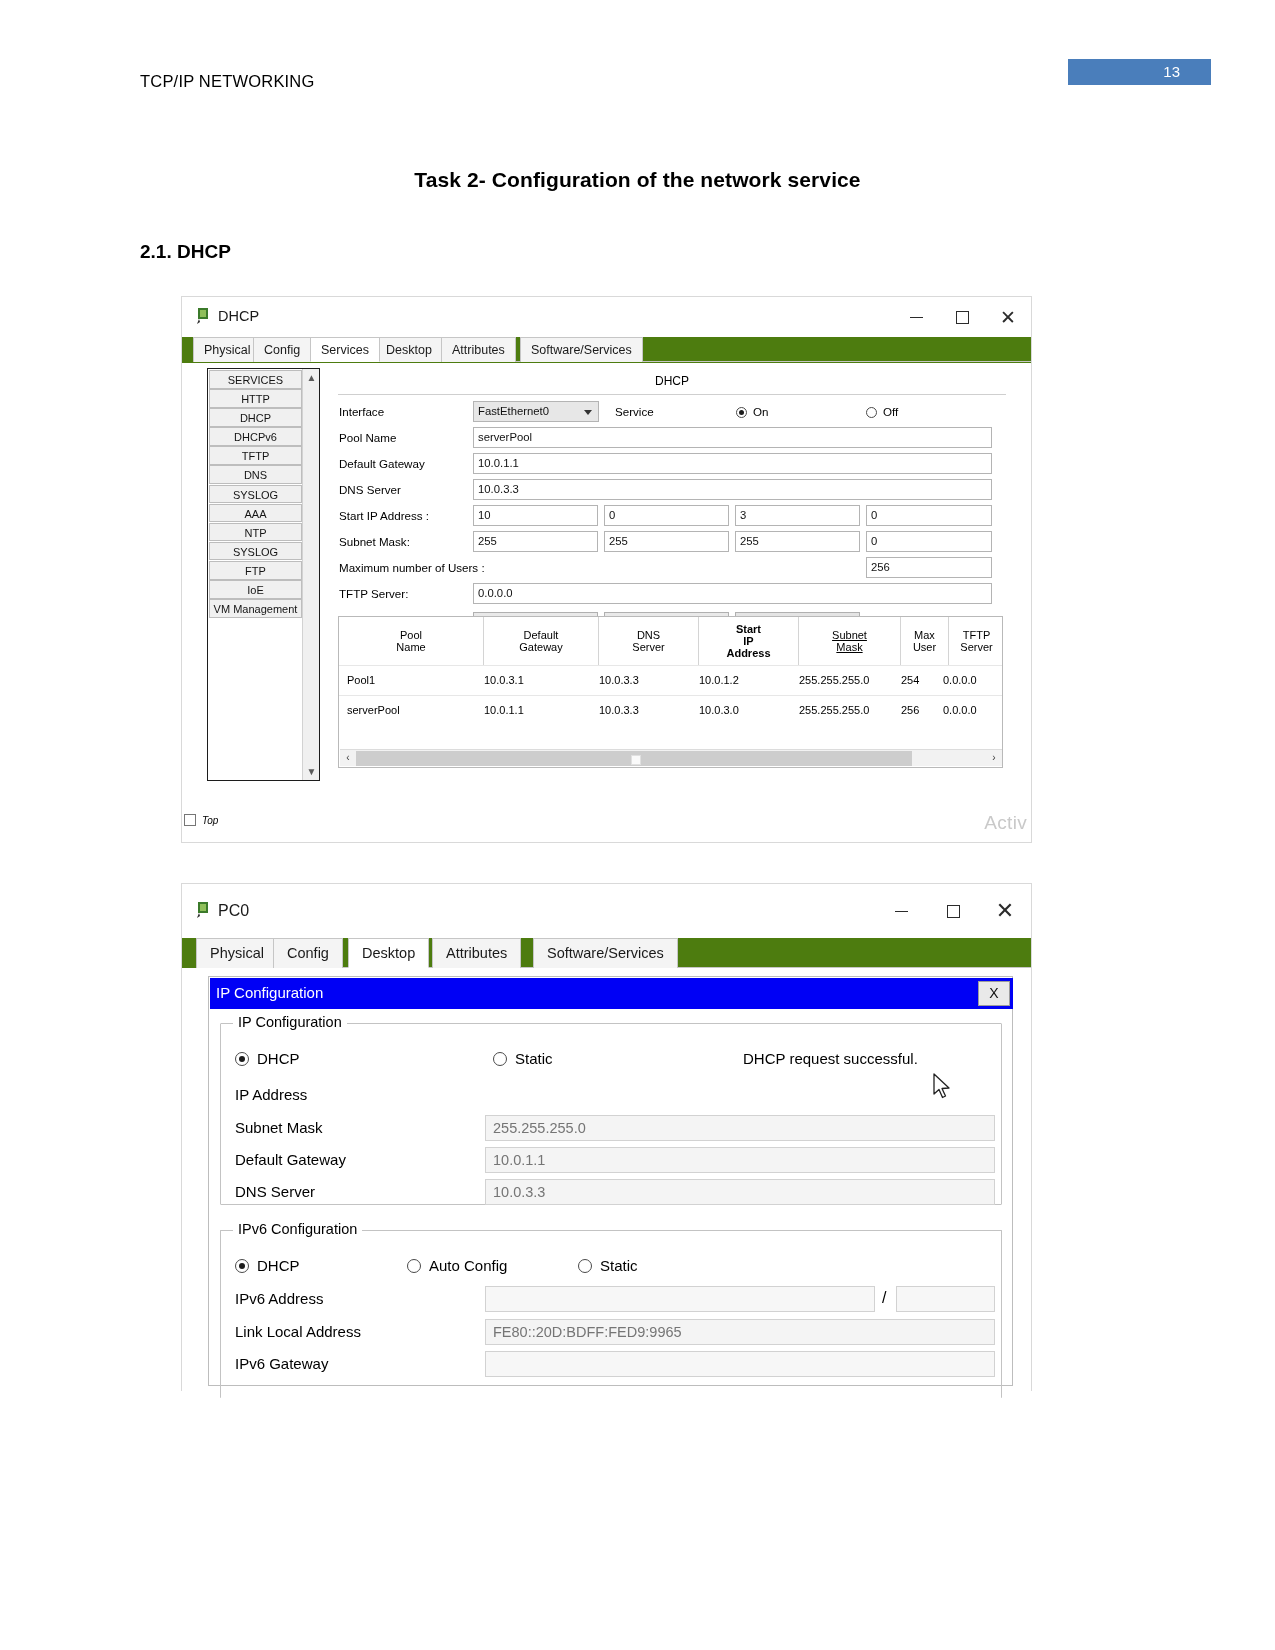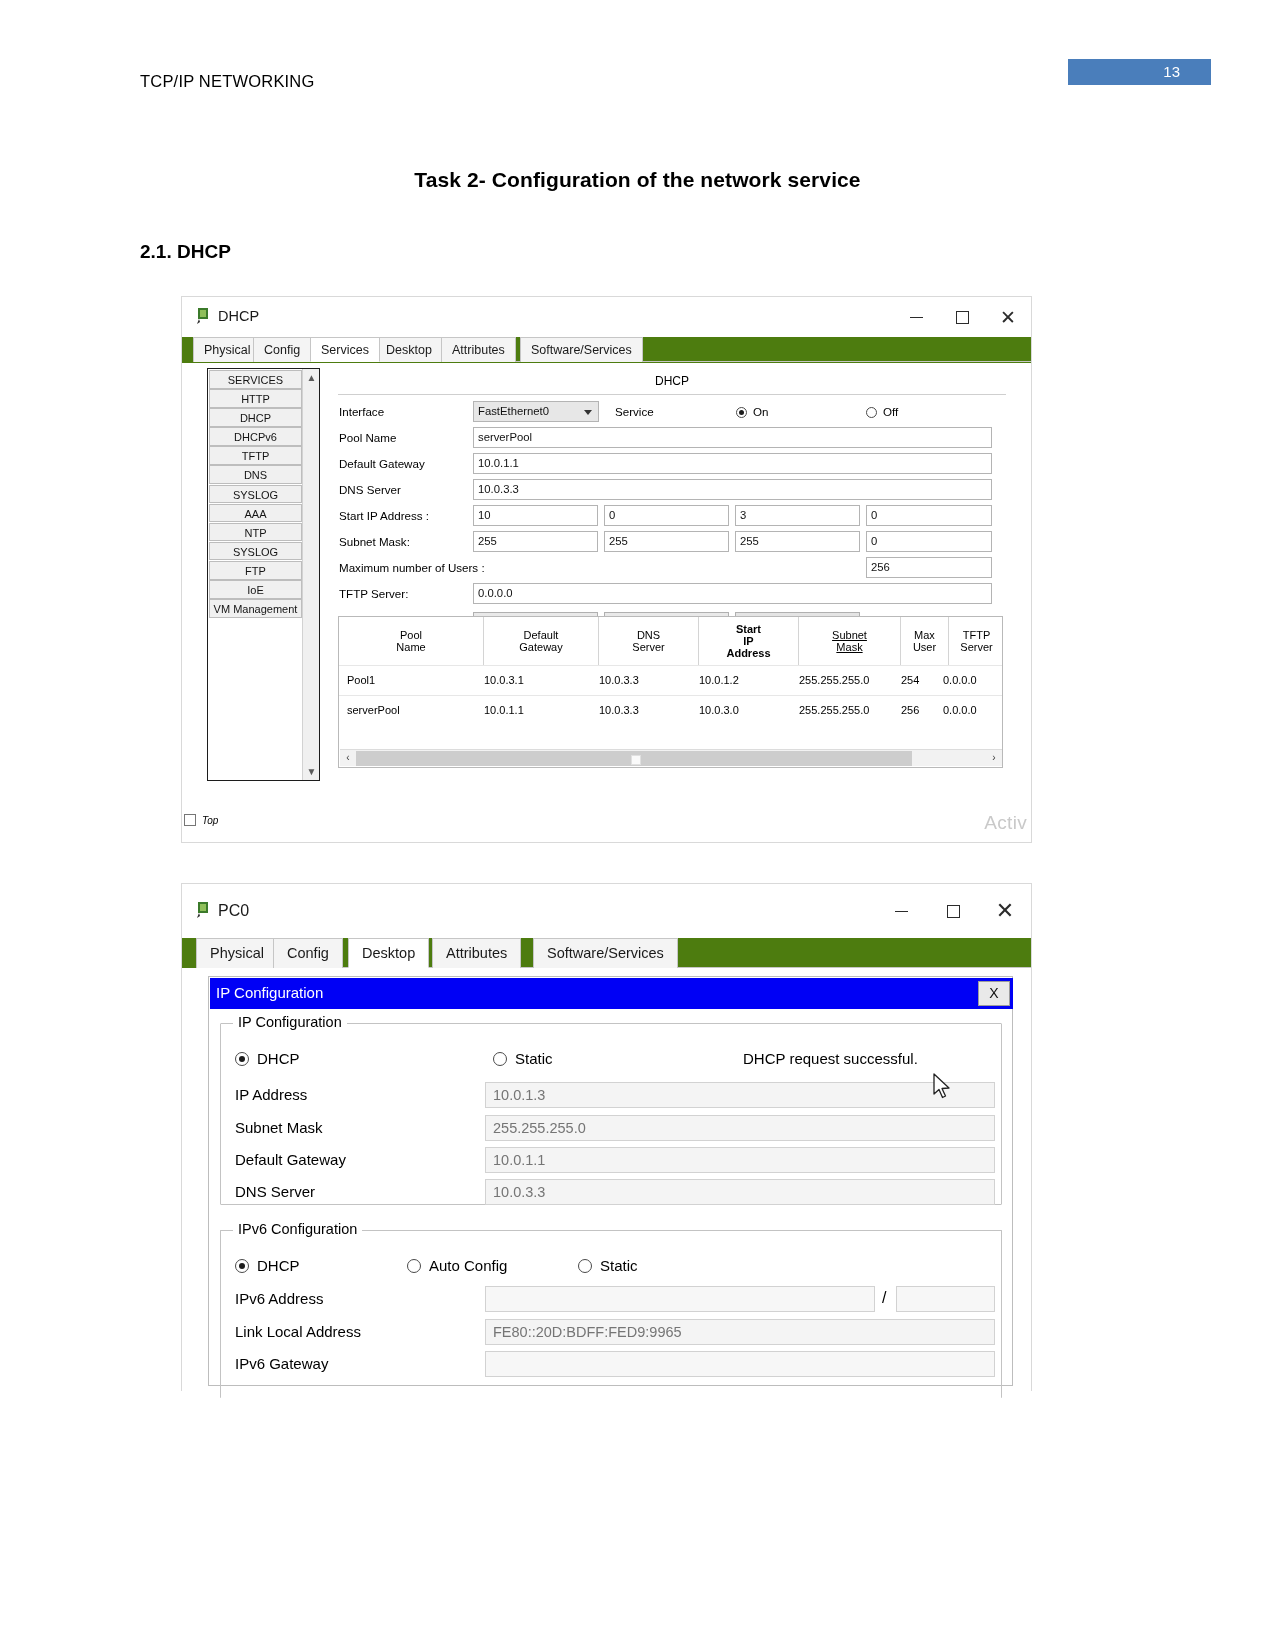--- a/index.html
+++ b/index.html
@@ -423,21 +423,20 @@
             <span class="dot"></span><span>DHCP</span>
           </div>
           <div class="pcradio" style="left:272px;">
             <span class="dot"></span><span>Static</span>
           </div>
           <div class="dhcp-status" style="left:522px; top:6px;">DHCP request successful.</div>
         </div>
 
         <div class="pcrow" style="top:56px;">
           <div class="pclabel">IP Address</div>
-          <div class="pcinput" style="left:264px; width:510px;">10.0.1.3</div>
         </div>
 
         <div class="pcrow" style="top:89px;">
           <div class="pclabel">Subnet Mask</div>
           <div class="pcinput" style="left:264px; width:510px;">255.255.255.0</div>
         </div>
 
         <div class="pcrow" style="top:121px;">
           <div class="pclabel">Default Gateway</div>
           <div class="pcinput" style="left:264px; width:510px;">10.0.1.1</div>

